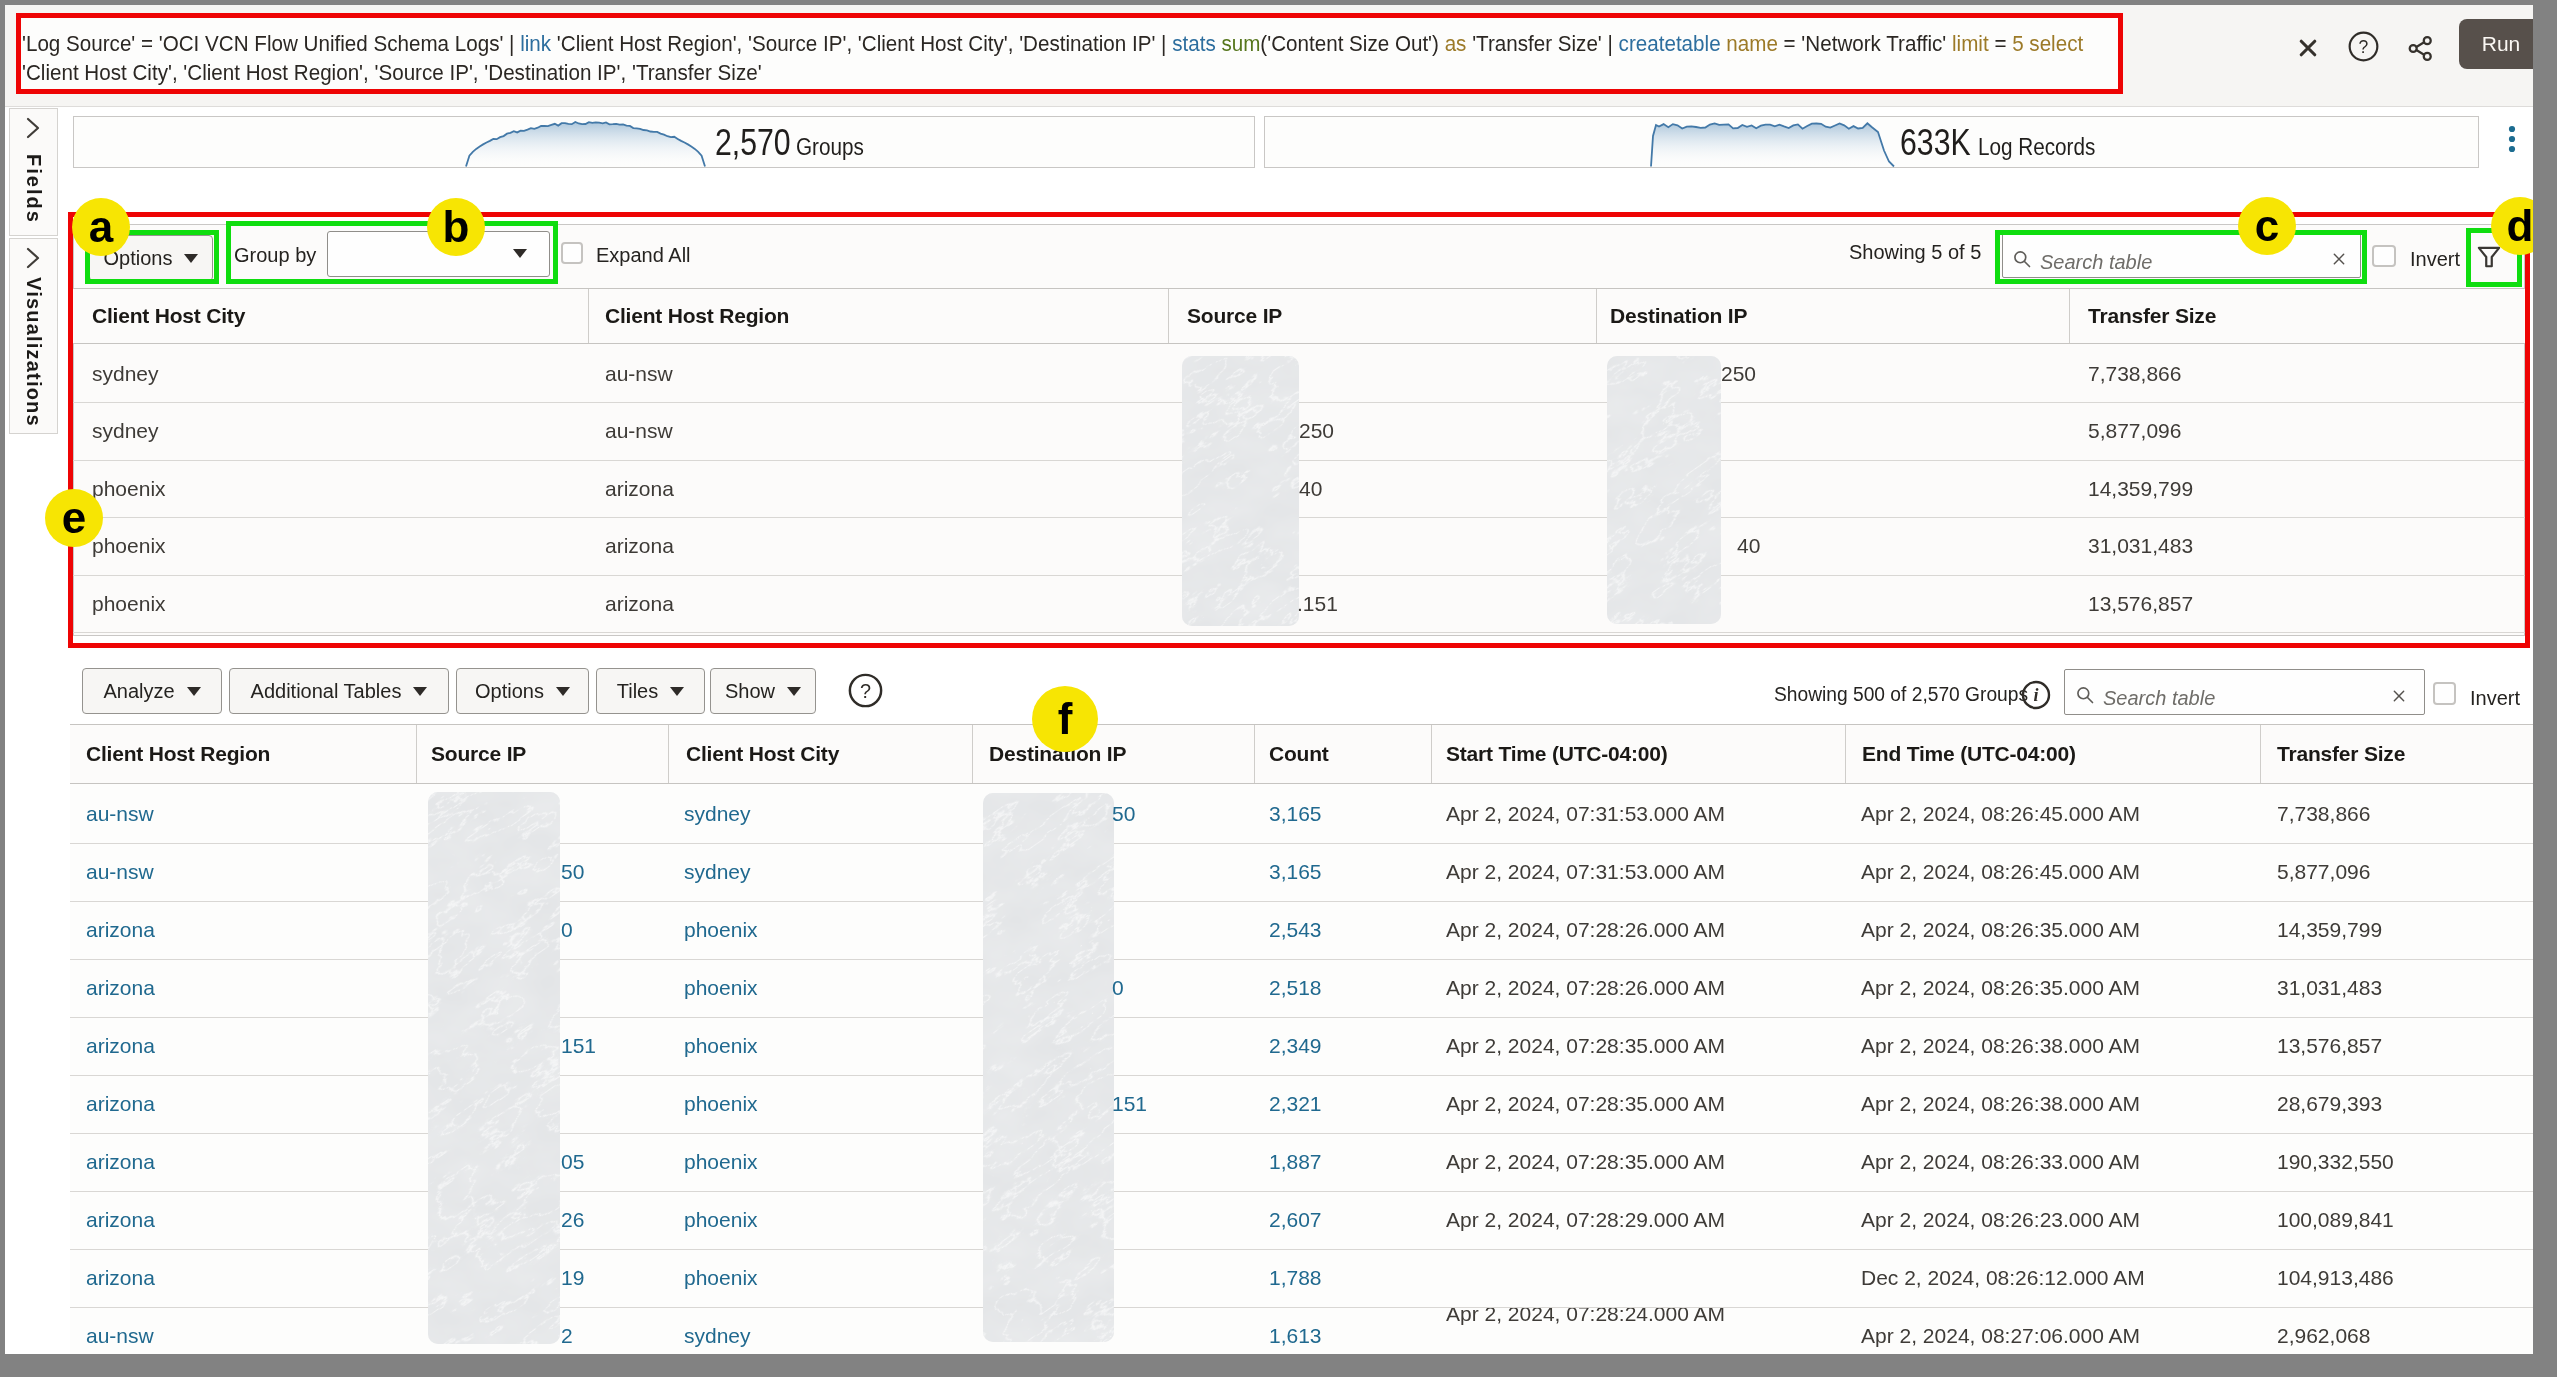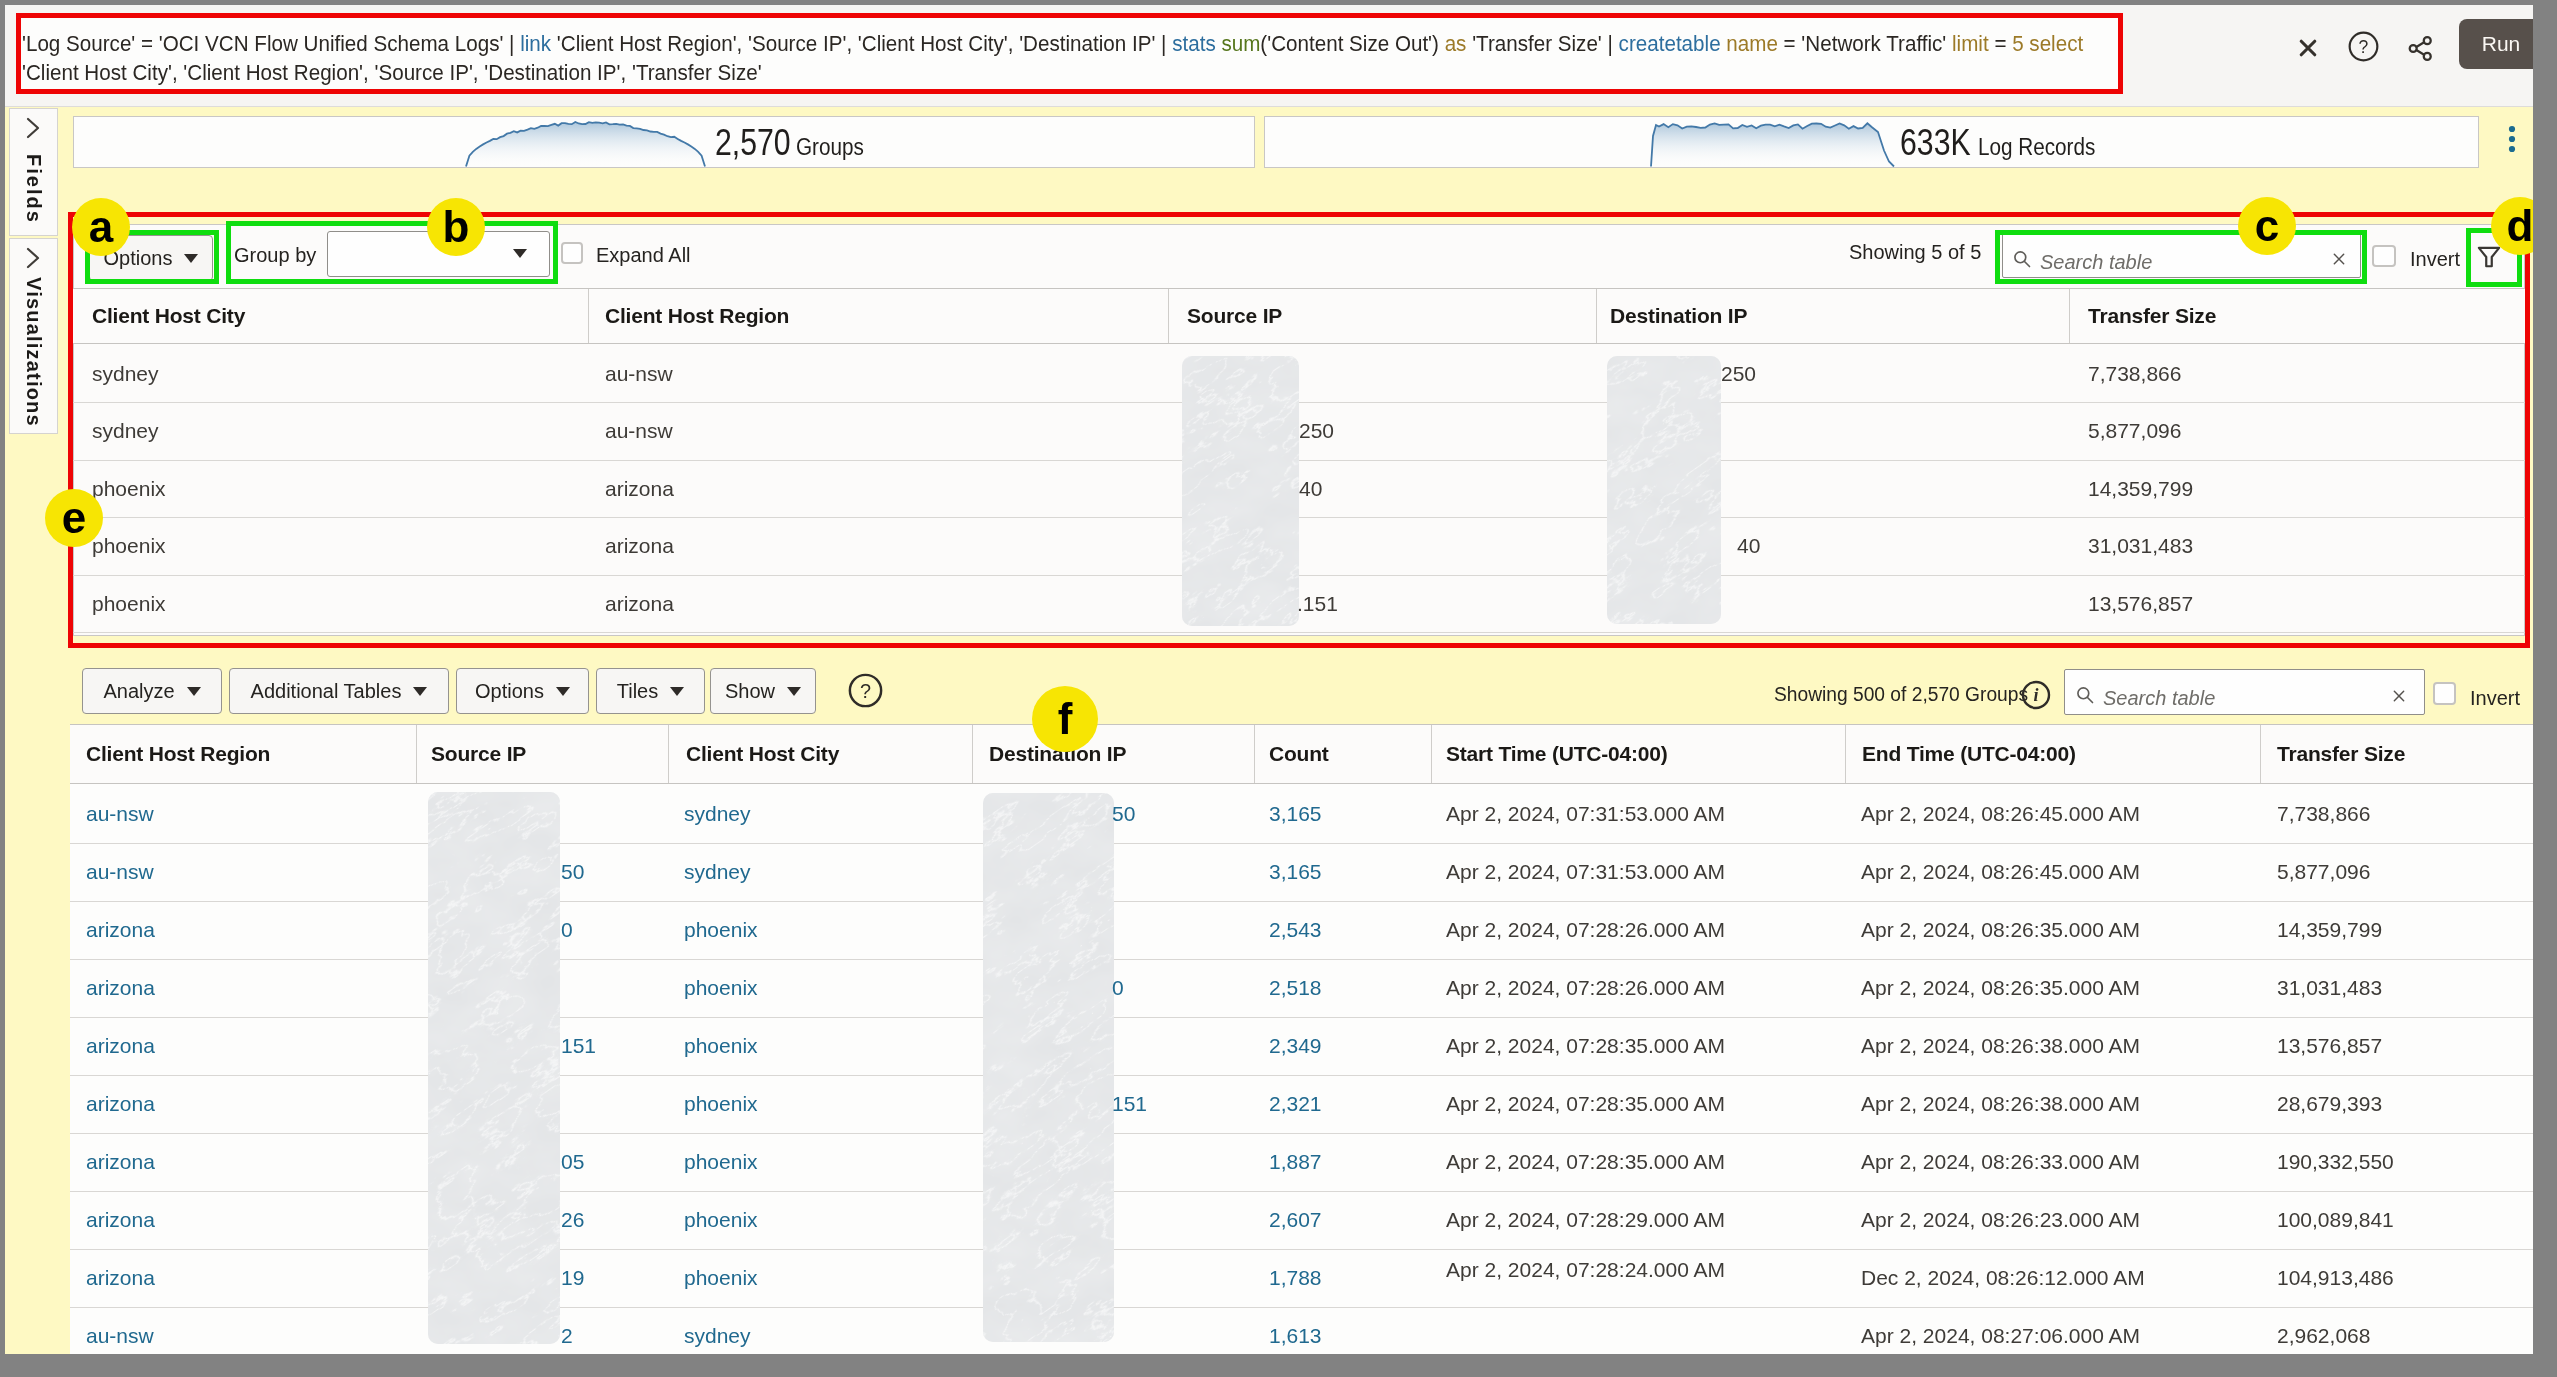--- a/index.html
+++ b/index.html
@@ -1,17 +1,17 @@
 <!DOCTYPE html>
 <html><head><meta charset="utf-8"><title>t</title><style>
 *{margin:0;padding:0;box-sizing:border-box}
 html,body{width:2557px;height:1377px;overflow:hidden}
 body{font-family:"Liberation Sans",sans-serif;background:#828282}
 .abs{position:absolute}
-#content{position:absolute;left:5px;top:5px;width:2528px;height:1349px;background:#fef9c3;overflow:hidden}
+#content{position:absolute;left:5px;top:5px;width:2528px;height:1349px;background:#ffffff;overflow:hidden}
 .qline{white-space:pre;font-size:22.5px;color:#2b2723;transform-origin:0 50%}
 .kb{color:#2d6e9e}.kg{color:#56761c}.ky{color:#9c7a28}
 .panel{background:#fdfdfc;border:1px solid #c9c7c5}
 .bignum{font-size:36px;color:#201e1c;transform:scaleX(0.84);transform-origin:0 0;white-space:pre}
 .biglab{font-size:23px;color:#201e1c;transform:scaleX(0.90);transform-origin:0 0;white-space:pre}
 .tabbox{background:#fbfaf9;border:1px solid #d5d3d0}
 .vtext{writing-mode:vertical-rl;font-size:20px;font-weight:700;color:#1c1a18;letter-spacing:2px}
 .btn{background:#f7f6f4;border:1px solid #95938f;border-radius:4px;font-size:20px;color:#252320;display:flex;align-items:center;justify-content:center;gap:12px}
 .ui{font-size:20px;color:#252320;white-space:pre}
 .hdr{font-size:21px;font-weight:700;color:#1b1916;letter-spacing:-0.2px;white-space:pre}
@@ -250,21 +250,21 @@
 <div class="abs lnk" style="left:679px;top:1186px;line-height:58px">phoenix</div>
 <div class="abs lnk" style="left:1264px;top:1186px;line-height:58px">2,607</div>
 <div class="abs cell" style="left:1441px;top:1186px;line-height:58px">Apr 2, 2024, 07:28:29.000 AM</div>
 <div class="abs cell" style="left:1856px;top:1186px;line-height:58px">Apr 2, 2024, 08:26:23.000 AM</div>
 <div class="abs cell" style="left:2272px;top:1186px;line-height:58px">100,089,841</div>
 <div class="abs hline" style="left:65px;top:1244px;width:2463px"></div>
 <div class="abs lnk" style="left:81px;top:1244px;line-height:58px">arizona</div>
 <div class="abs lnk part" style="left:556px;top:1244px;line-height:58px">19</div>
 <div class="abs lnk" style="left:679px;top:1244px;line-height:58px">phoenix</div>
 <div class="abs lnk" style="left:1264px;top:1244px;line-height:58px">1,788</div>
-<div class="abs cell" style="left:1441px;top:1236px;line-height:58px">Apr 2, 2024, 07:28:24.000 AM</div>
+<div class="abs cell" style="left:1441px;top:1280px;line-height:58px">Apr 2, 2024, 07:28:24.000 AM</div>
 <div class="abs cell" style="left:1856px;top:1244px;line-height:58px">Dec 2, 2024, 08:26:12.000 AM</div>
 <div class="abs cell" style="left:2272px;top:1244px;line-height:58px">104,913,486</div>
 <div class="abs hline" style="left:65px;top:1302px;width:2463px"></div>
 <div class="abs lnk" style="left:81px;top:1302px;line-height:58px">au-nsw</div>
 <div class="abs lnk part" style="left:556px;top:1302px;line-height:58px">2</div>
 <div class="abs lnk" style="left:679px;top:1302px;line-height:58px">sydney</div>
 <div class="abs lnk" style="left:1264px;top:1302px;line-height:58px">1,613</div>
 <div class="abs cell" style="left:1856px;top:1302px;line-height:58px">Apr 2, 2024, 08:27:06.000 AM</div>
 <div class="abs cell" style="left:2272px;top:1302px;line-height:58px">2,962,068</div>
 <svg class="abs" style="left:1177px;top:351px" width="117" height="270">

